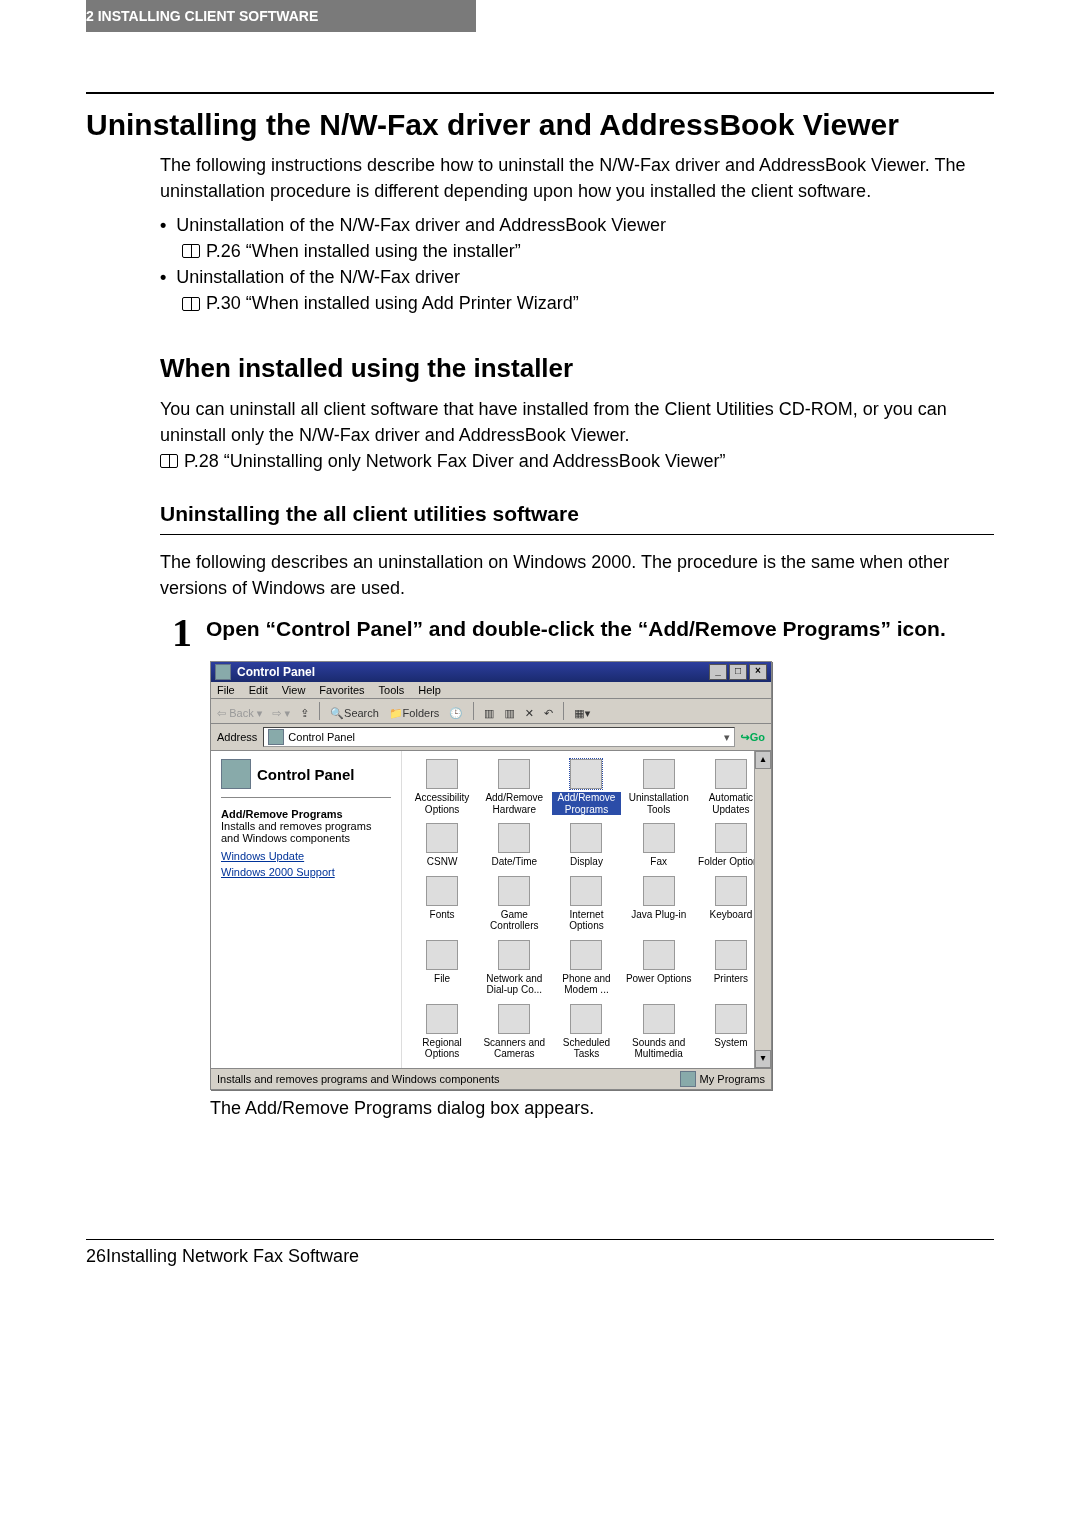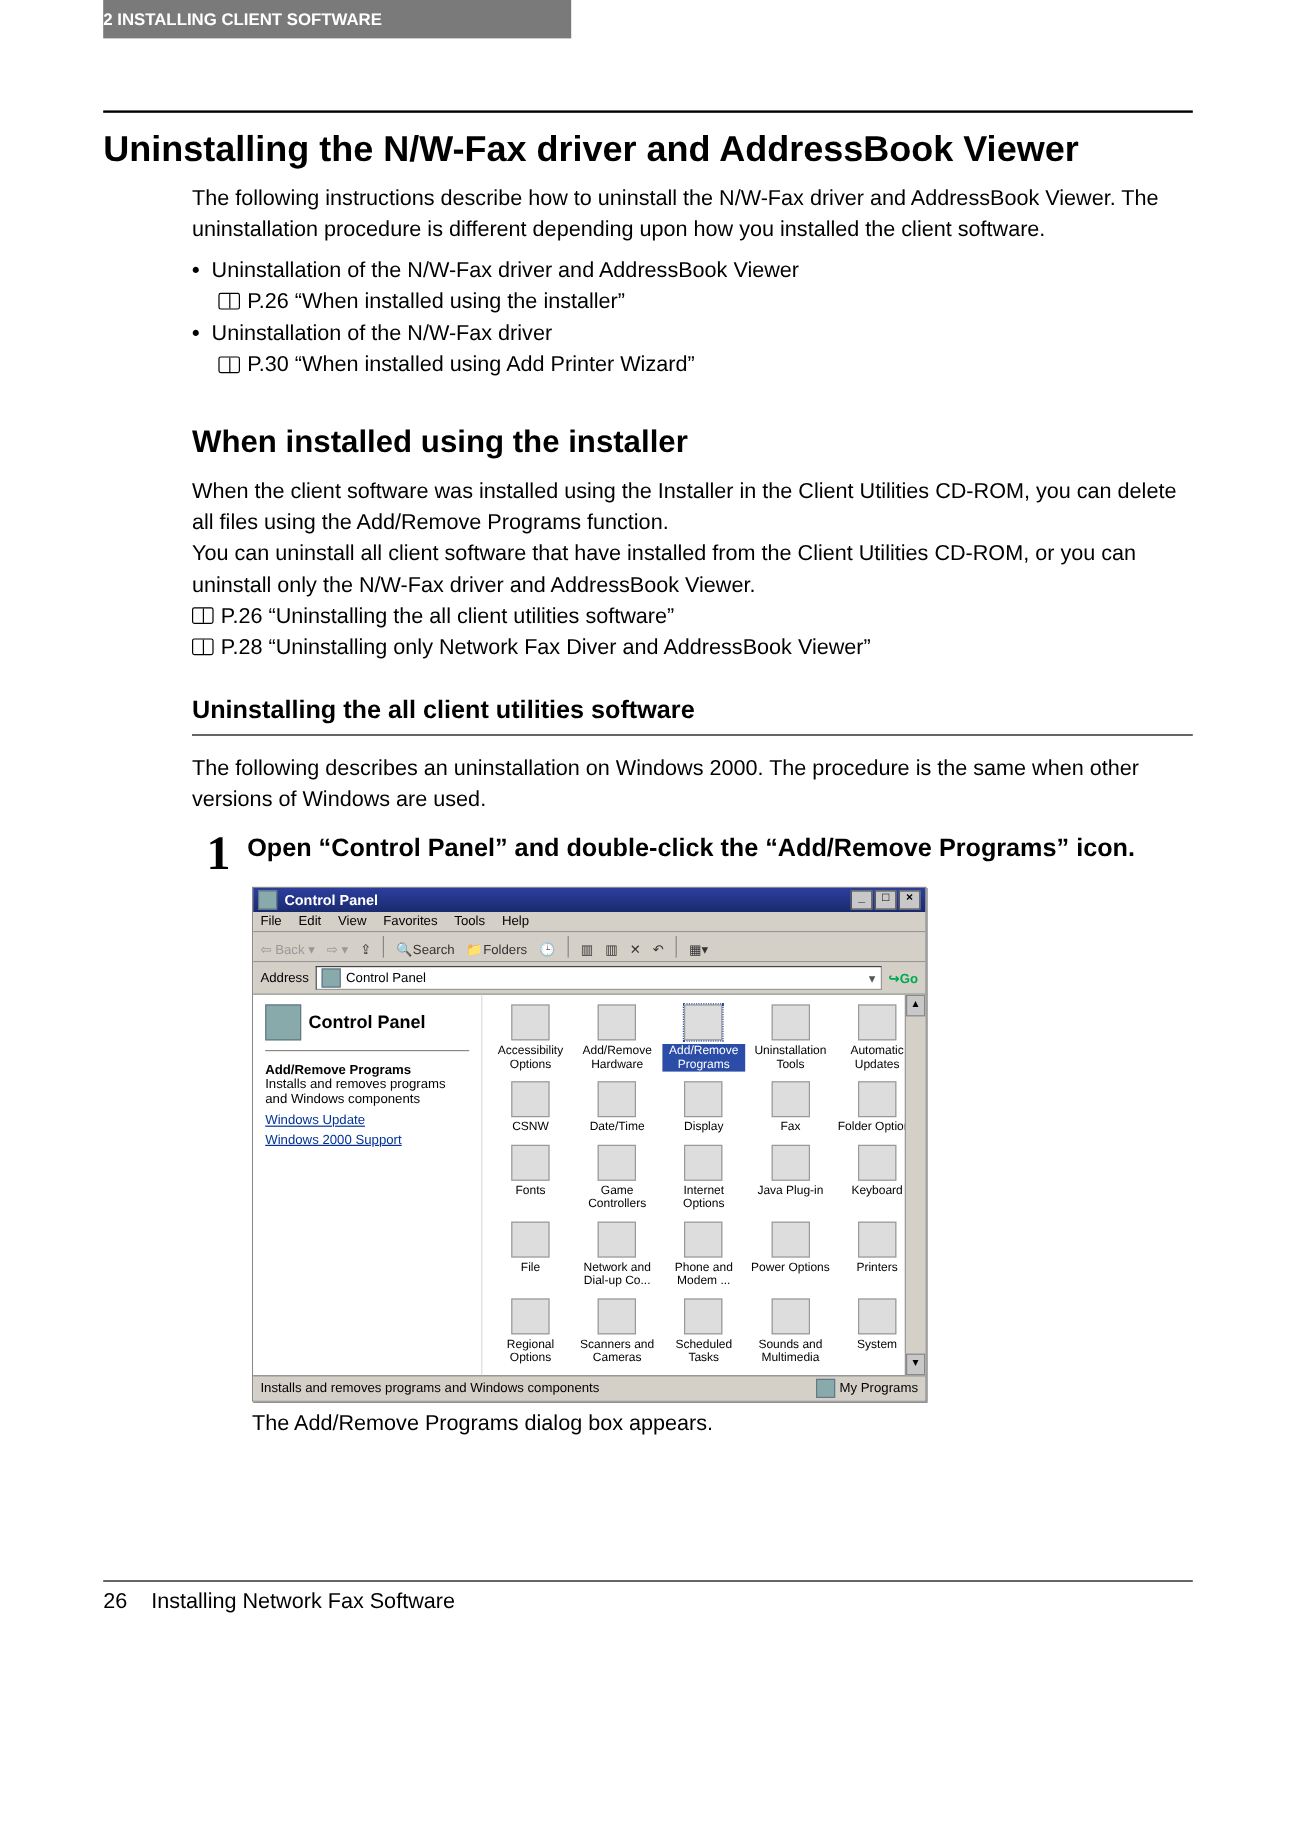--- a/index.html
+++ b/index.html
@@ -263,21 +263,20 @@
 .caption {
   margin: 6px 86px 0 210px;
   font-size: 18px;
 }
 .footer {
   margin: 120px 86px 0 86px;
   border-top: 1px solid #000;
   padding-top: 6px;
   font-size: 18px;
   display: flex;
-  gap: 20px;
 }
 .sm-ico { width:14px;height:14px;background:#8aa;border:1px solid #678;display:inline-block;}
 </style>
 </head>
 <body>
 
 <div class="page">
   <div class="header-bar">2   INSTALLING CLIENT SOFTWARE</div>
 
   <div class="hr-top"></div>
@@ -298,27 +297,22 @@
       <span class="dot">•</span>
       <span>Uninstallation of the N/W-Fax driver</span>
     </div>
     <div class="ref">
       <span class="book-icon"></span>
       <span>P.30 “When installed using Add Printer Wizard”</span>
     </div>
   </div>
 
   <div class="h2">When installed using the installer</div>
-  <div class="body-block">When the client software was installed using the Installer in the Client Utilities CD-ROM, you can delete all files using the Add/Remove Programs function.</div>
   <div class="body-block">You can uninstall all client software that have installed from the Client Utilities CD-ROM, or you can uninstall only the N/W-Fax driver and AddressBook Viewer.</div>
   <div class="body-block">
-    <div class="ref2">
-      <span class="book-icon"></span>
-      <span>P.26 “Uninstalling the all client utilities software”</span>
-    </div>
     <div class="ref2">
       <span class="book-icon"></span>
       <span>P.28 “Uninstalling only Network Fax Diver and AddressBook Viewer”</span>
     </div>
   </div>
 
   <div class="h3">Uninstalling the all client utilities software</div>
   <div class="body3">The following describes an uninstallation on Windows 2000. The procedure is the same when other versions of Windows are used.</div>
 
   <div class="step">

